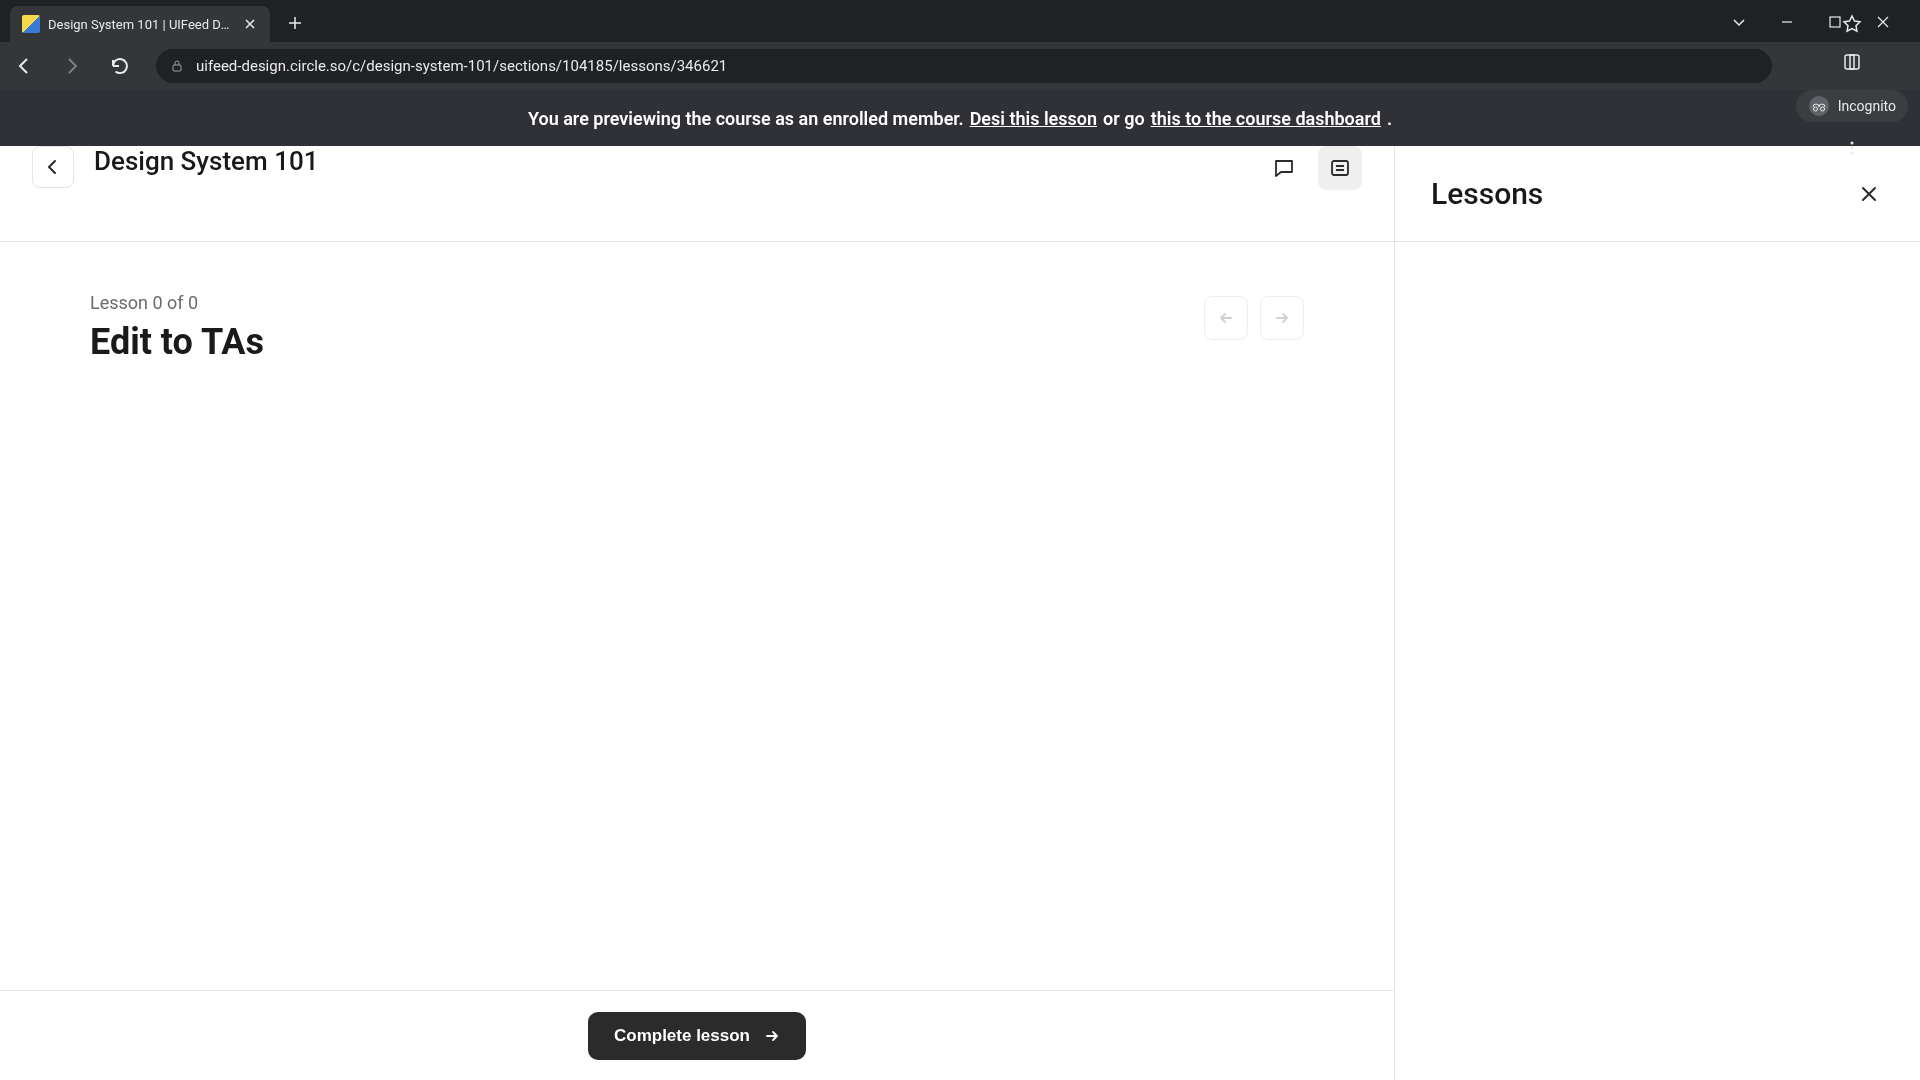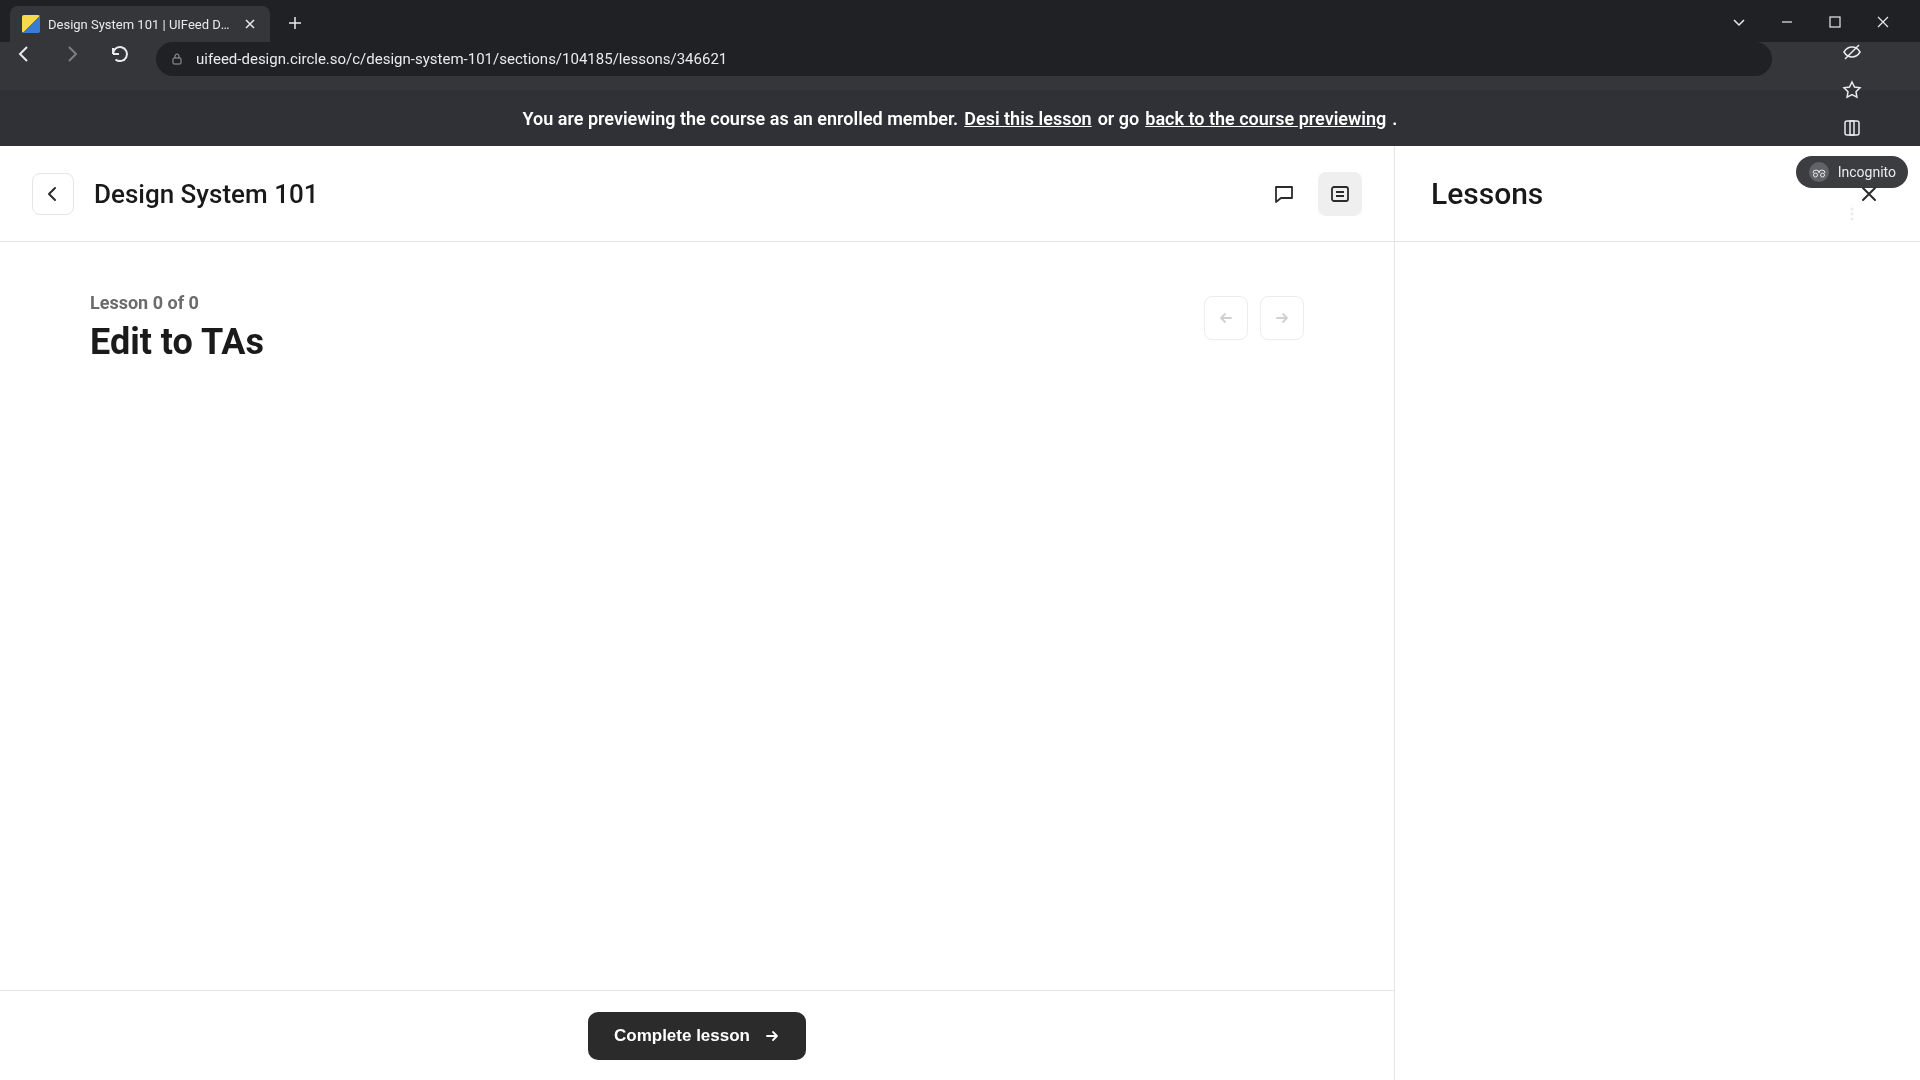--- a/index.html
+++ b/index.html
@@ -60,21 +60,21 @@
     .window-controls span {
       color: #e8eaed;
       cursor:pointer;
       display:flex; align-items:center; justify-content:center;
       width:30px; height:30px;
     }
     .addr-bar {
       background: #35363a;
       height: 48px;
       display: flex;
-      align-items: flex-start;
+      align-items: center;
       padding: 0 12px;
       gap: 24px;
     }
     .nav-icon {
       width: 24px; height:24px; color:#e8eaed; display:flex;align-items:center;justify-content:center;
       cursor:pointer;
     }
     .nav-icon.dim { color:#7d7f83; }
     .url-field {
       flex: 1;
@@ -115,21 +115,21 @@
     }
     .app-main {
       flex:1;
       display:flex; flex-direction:column;
       border-right:1px solid #e5e5e5;
       position:relative;
     }
     .app-header {
       height:96px;
       border-bottom:1px solid #e5e5e5;
-      display:flex; align-items:center;
+      display:flex; 
       padding: 0 32px;
     }
     .back-btn {
       width:42px; height:42px; border:1px solid #e5e5e5; border-radius:8px;
       display:flex;align-items:center;justify-content:center; cursor:pointer;
       background:#fff;
     }
     .course-title {
       font-size:26px; font-weight:500; margin-left:20px; color:#191919;
     }
@@ -138,21 +138,21 @@
     }
     .header-btn {
       width:44px; height:44px; border-radius:8px; display:flex;align-items:center;justify-content:center;
       cursor:pointer;
     }
     .header-btn.active { background:#efefef; }
     .content {
       padding: 50px 90px 0 90px;
       position:relative; flex:1;
     }
-    .lesson-counter { color:#6b6b6b; font-size:18px; margin-bottom:8px;font-weight:bold; }
+    .lesson-counter { color:#6b6b6b; font-size:18px; margin-bottom:8px; }
     .lesson-title { font-size:36px; font-weight:700; color:#1a1a1a; }
     .lesson-nav {
       position:absolute; top:54px; right:90px;
       display:flex; gap:12px;
     }
     .lesson-nav-btn {
       width:44px; height:44px; border:1px solid #ededed; border-radius:8px; background:#fff;
       display:flex;align-items:center;justify-content:center; color:#d0d0d0; cursor:pointer;
     }
     .footer-bar {
@@ -279,21 +279,21 @@
           </svg>
       </span>
     </div>
   </div>
 </div>
 
 <div class="preview-banner">
   <span>You are previewing the course as an enrolled member. </span>
   <a>Desi this lesson</a>
   <span> or go </span>
-  <a>back to the course previewing</a>
+  <a>this to the course dashboard</a>
   <span>.</span>
 </div>
 
 <div class="app-area">
   <div class="app-main">
     <div class="app-header">
       <div class="back-btn">
         <svg width="18" height="18" viewBox="0 0 18 18">
             <path d="M11 3l-6 6 6 6" stroke="#2b2b2b" stroke-width="2" fill="none" stroke-linecap="round" stroke-linejoin="round"></path>
           </svg>

